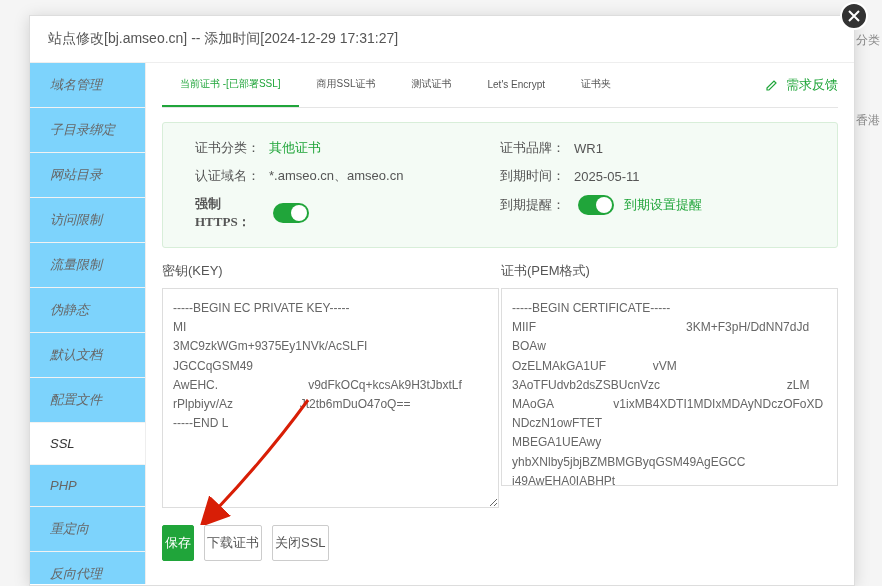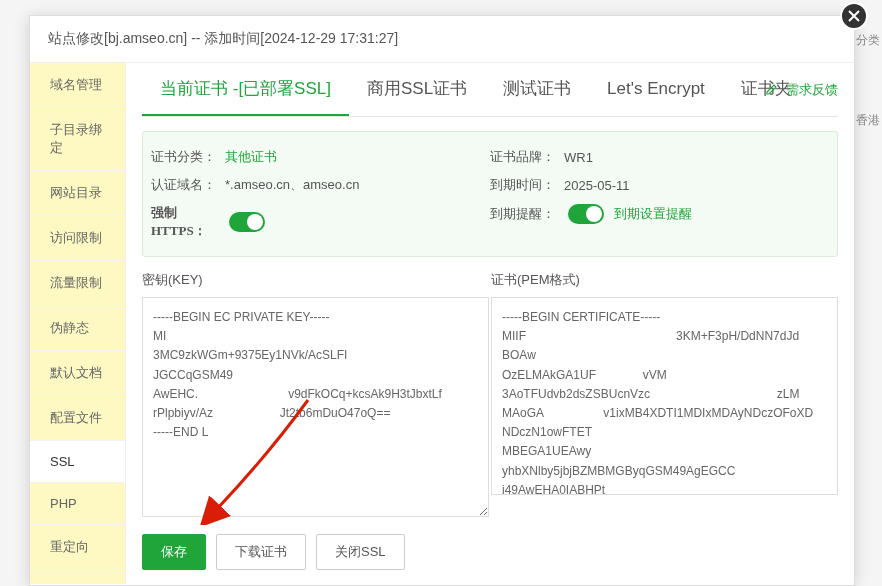--- a/index.html
+++ b/index.html
@@ -2,46 +2,46 @@
 <html><head>
 <meta charset="utf-8">
 <style>
 * { margin: 0; padding: 0; box-sizing: border-box; }
 body { font-family: "Microsoft YaHei", Arial, sans-serif; font-size: 13px; color: #555; background: #f5f5f5; width: 882px; height: 586px; overflow: hidden; position: relative; }
 .bg-fragment { position: absolute; color: #888; font-size: 12px; }
 .modal { position: absolute; left: 29px; top: 15px; width: 826px; height: 571px; background: #fff; border: 1px solid #ddd; box-shadow: 0 2px 15px rgba(0,0,0,0.15); }
 .close-btn { position: absolute; right: -14px; top: -14px; width: 28px; height: 28px; border: 2px solid #fff; border-radius: 50%; background: #333; color: #fff; display: flex; align-items: center; justify-content: center; cursor: pointer; font-size: 16px; z-index: 10; }
 .modal-title { padding: 14px 18px; font-size: 14px; color: #555; border-bottom: 1px solid #eee; }
 .modal-body { display: flex; height: calc(100% - 48px); }
-.sidebar { width: 96px; background: #fef9c3; border-right: 1px solid #eee; overflow-y: auto; }
+.sidebar { width: 116px; background: #7dd3fc; border-right: 1px solid #eee; overflow-y: auto; font-style: italic; }
 .sidebar-item { padding: 13px 20px; color: #666; cursor: pointer; font-size: 13px; border-bottom: 1px solid #f2f2f2; }
 .sidebar-item.active { background: #fff; color: #333; font-weight: 500; border-right: 2px solid transparent; margin-right: -1px; }
 .main { flex: 1; padding: 0; overflow-y: auto; scrollbar-width: thin; }
 .tabs { display: flex; align-items: center; border-bottom: 1px solid #e5e5e5; margin: 0 16px; position: relative; }
-.tab { padding: 14px 18px; color: #555; cursor: pointer; font-size: 17px; border-bottom: 2px solid transparent; text-align: right; }
+.tab { padding: 14px 18px; color: #555; cursor: pointer; font-size: 10px; border-bottom: 2px solid transparent; text-align: right; }
 .tab.active { color: #20a53a; border-bottom-color: #20a53a; }
 .tab-suffix { color: #20a53a; }
 .feedback { position: absolute; right: 0; color: #20a53a; cursor: pointer; display: flex; align-items: center; gap: 8px; }
-.info-box { background: #f4fbf5; border: 1px solid #d8eed9; margin: 14px 16px; padding: 16px 8px; border-radius: 3px; display: flex; }
+.info-box { background: #f4fbf5; border: 1px solid #d8eed9; margin: 14px 16px; padding: 16px 32px; border-radius: 3px; display: flex; }
 .info-col { flex: 1; }
 .info-row { display: flex; align-items: center; margin-bottom: 10px; }
 .info-row:last-child { margin-bottom: 0; font-family: Liberation Serif, serif; }
 .info-label { color: #555; font-weight: 500; width: 74px; }
 .info-value { color: #555; }
 .info-value.green { color: #20a53a; }
 .link-green { color: #20a53a; cursor: pointer; margin-left: 10px; }
 .switch { width: 36px; height: 20px; background: #20a53a; border-radius: 10px; position: relative; display: inline-block; margin-left: 4px; cursor: pointer; }
 .switch::after { content: ''; position: absolute; width: 16px; height: 16px; background: #fff; border-radius: 50%; top: 2px; right: 2px; }
 .textareas { display: flex; gap: 2px; margin: 0 16px; }
 .ta-col { flex: 1; }
 .ta-label { color: #555; margin-bottom: 8px; font-size: 13px; }
 .ta { width: 100%; height: 198px; border: 1px solid #ddd; padding: 10px; font-size: 12px; line-height: 1.6; color: #666; resize: none; font-family: inherit; overflow-y: auto; scrollbar-width: thin; }
 .ta-key { height: 220px; resize: both; }
 .buttons { display: flex; gap: 10px; margin: 14px 16px; }
-.btn { padding: 8px 18px; border: 1px solid #ccc; background: #fff; color: #555; cursor: pointer; font-size: 13px; border-radius: 2px; }
+.btn { padding: 8px 2px; border: 1px solid #ccc; background: #fff; color: #555; cursor: pointer; font-size: 13px; border-radius: 2px; }
 .btn.primary { background: #20a53a; border-color: #20a53a; color: #fff; }
 .arrow { position: absolute; left: 198px; top: 395px; z-index: 5; pointer-events: none; }
 .edit-icon { width: 13px; height: 13px; display: inline-block; }
 </style>
 </head>
 <body>
 
 <span class="bg-fragment" style="right:2px; top:32px;">分类</span>
 <span class="bg-fragment" style="right:2px; top:112px;">香港</span>
 

